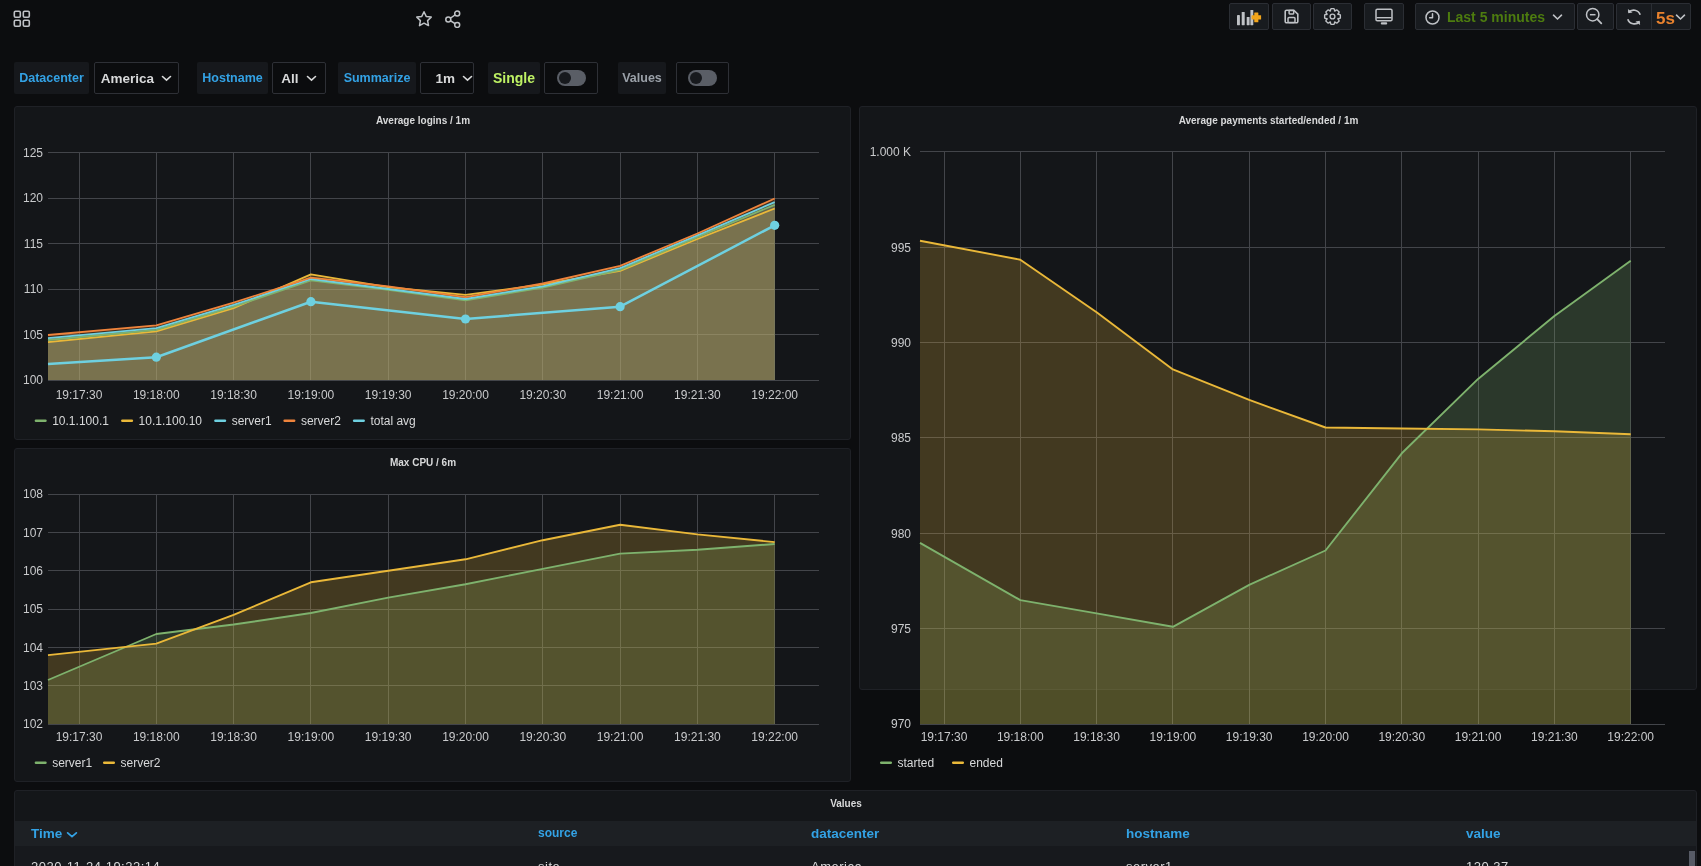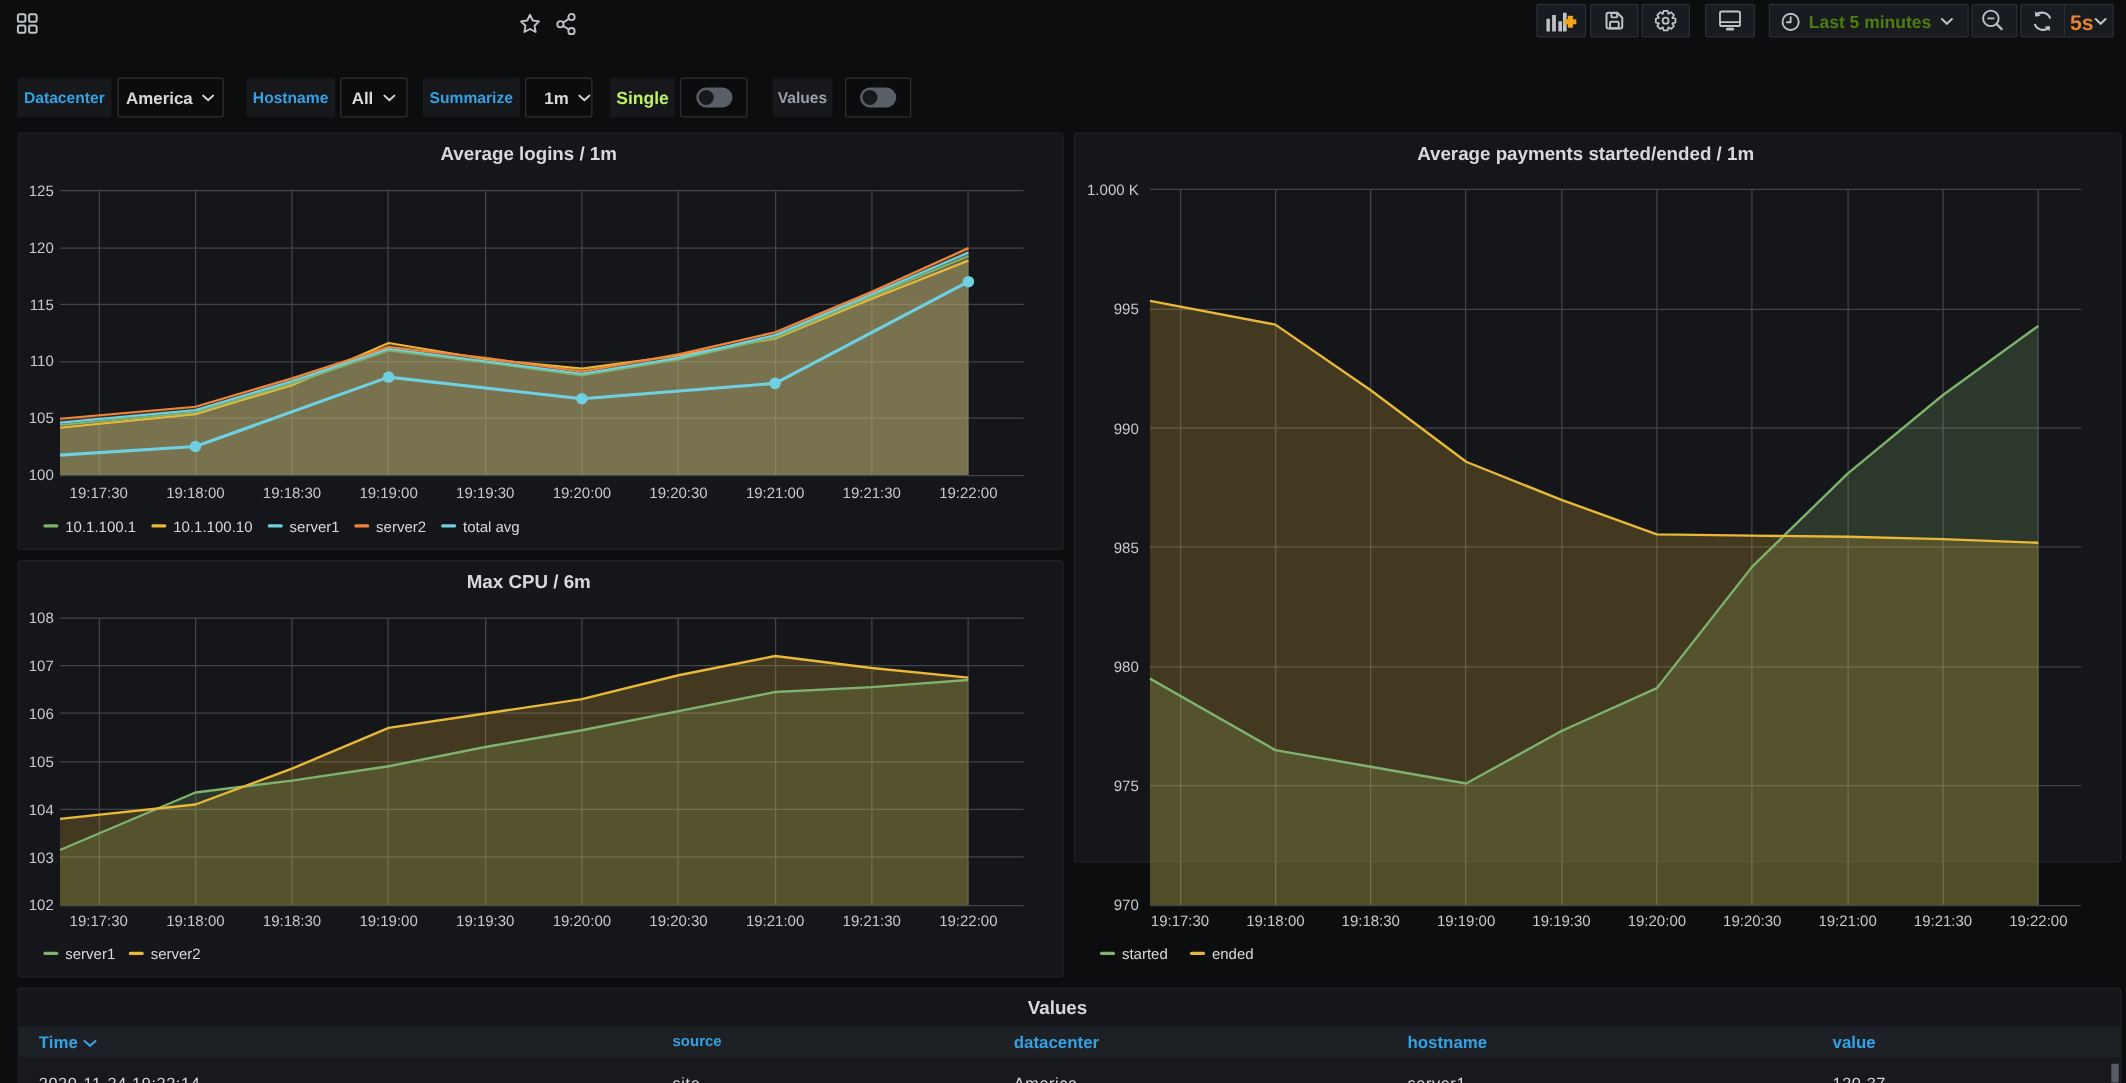--- a/index.html
+++ b/index.html
@@ -1,17 +1,17 @@
 <!DOCTYPE html>
 <html><head><meta charset="utf-8"><style>
 * { margin:0; padding:0; }
 html,body { width:1701px; height:866px; background:#0c0d0f; font-family:"Liberation Sans", sans-serif; overflow:hidden; }
 #wrap { position:absolute; left:0; top:0; width:1701px; height:866px; filter: brightness(1); }
 .panel { position:absolute; background:#141619; border:1px solid #1f2126; border-radius:3px; box-sizing:border-box; }
-.ptitle { position:absolute; width:calc(100% - 19px); text-align:center; font-size:15px; font-weight:600; color:#d8d9da; }
+.ptitle { position:absolute; width:calc(100% - 19px); text-align:center; font-size:10px; font-weight:600; color:#d8d9da; }
 </style></head>
 <body>
 <div id="wrap">
 
 <svg style="position:absolute;left:13px;top:10px" width="18" height="18" viewBox="0 0 18 18">
 <g fill="none" stroke="#bfc2c6" stroke-width="1.6">
 <rect x="1.3" y="1.3" width="6" height="6" rx="1.2"></rect>
         <rect x="10.3" y="1.3" width="6" height="6" rx="1.2"></rect>
 <rect x="1.3" y="10.3" width="6" height="6" rx="1.2"></rect>
         <rect x="10.3" y="10.3" width="6" height="6" rx="1.2"></rect>

